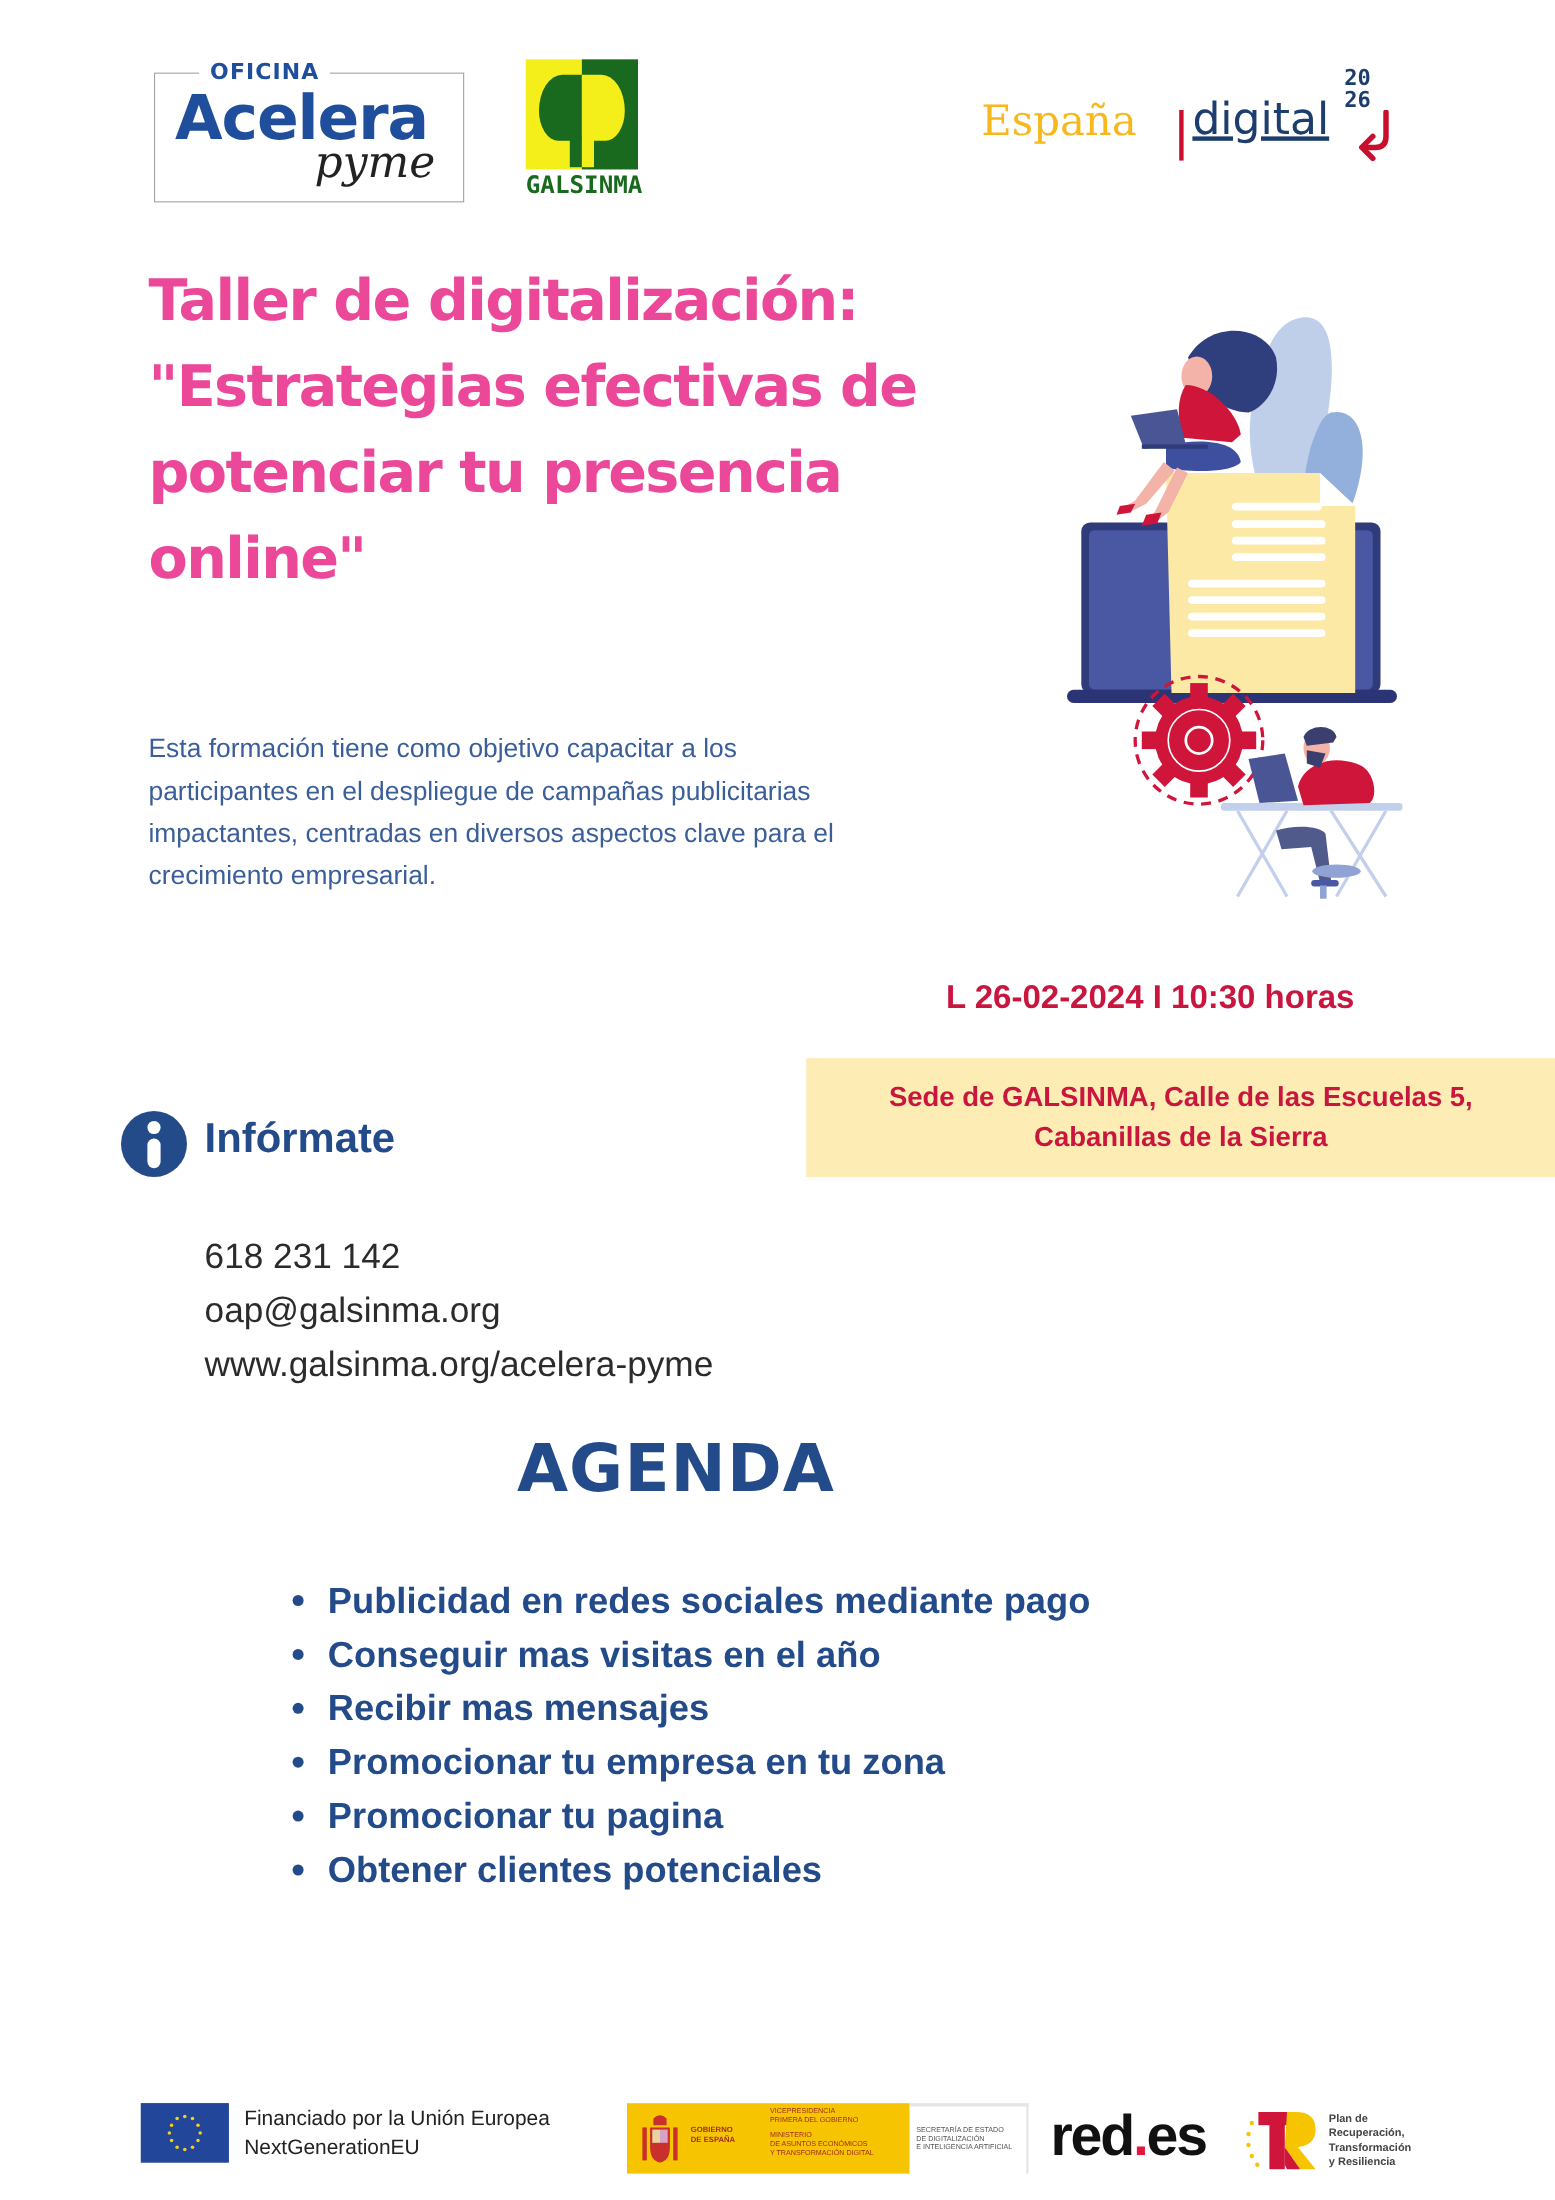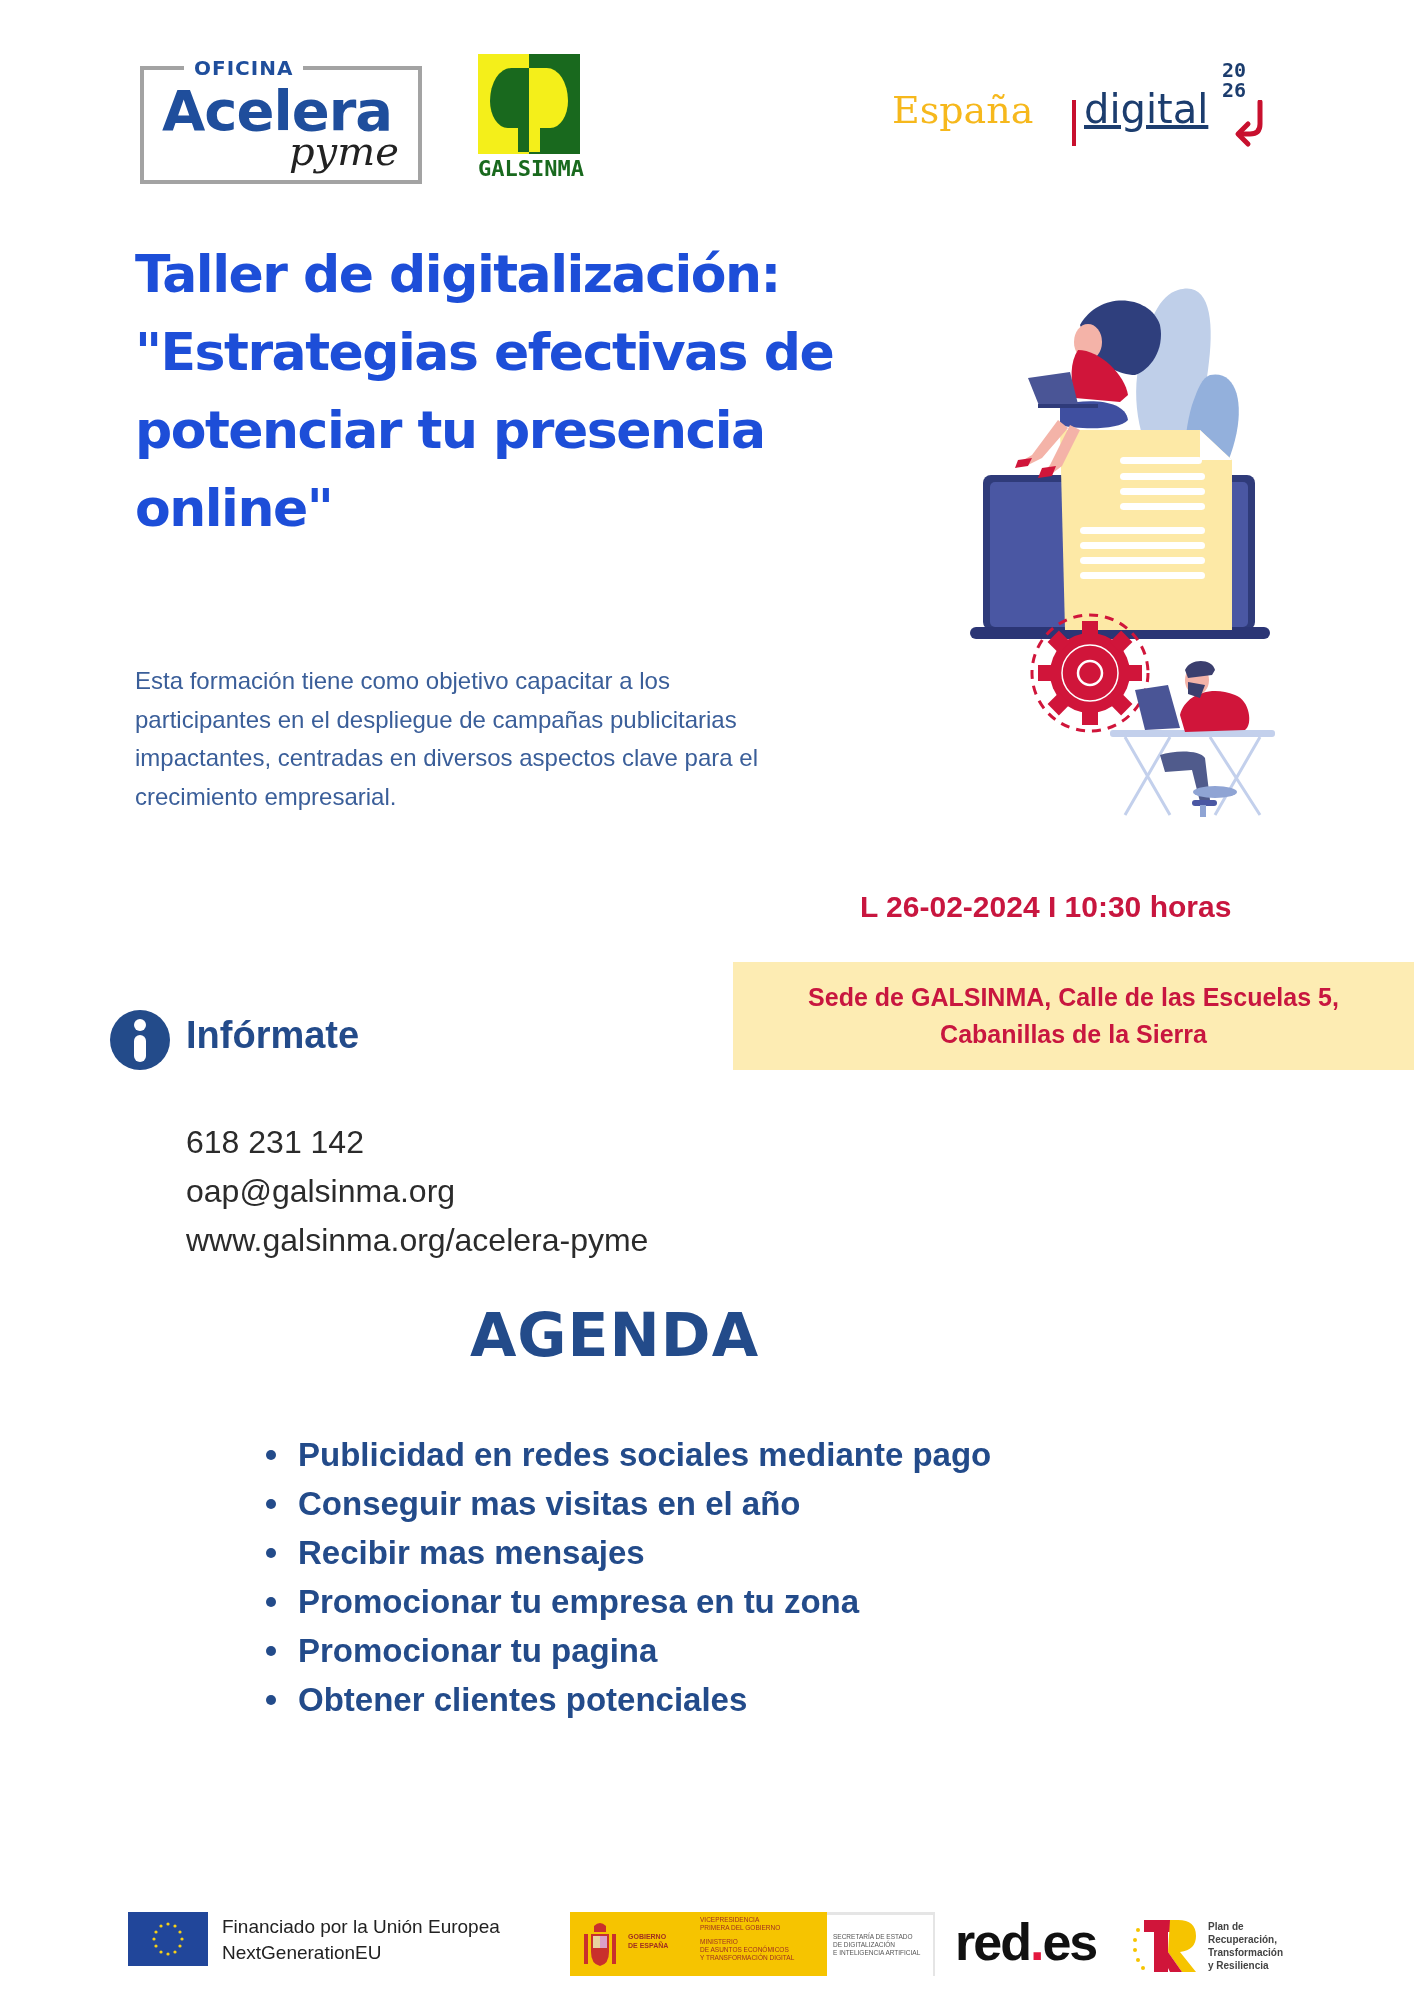--- a/index.html
+++ b/index.html
@@ -1,20 +1,20 @@
 <!DOCTYPE html>
 <html><head>
 <meta charset="utf-8">
 <style>
   html, body { margin:0; padding:0; background:#ffffff; }
   body { width:1414px; height:2000px; position:relative; overflow:hidden; font-family:"Liberation Sans", sans-serif; }
   .abs { position:absolute; }
 
   
-  .acelera { left:140px; top:66px; width:282px; height:118px; border:4px solid #a3a3a3; box-sizing:border-box; }
+  .acelera { left:140px; top:66px; width:282px; height:118px; border:1px solid #a3a3a3; box-sizing:border-box; }
   .acelera .oficina { position:absolute; left:40px; top:-14px; background:#fff; padding:0 10px; color:#1f4e9c; font:bold 20px "DejaVu Sans", sans-serif; letter-spacing:1px; }
   .acelera .big { position:absolute; left:18px; top:8px; color:#1f4e9c; font:bold 56px "DejaVu Sans", sans-serif; letter-spacing:-1px; }
   .acelera .pyme { position:absolute; left:145px; top:58px; color:#222; font:italic 40px "DejaVu Serif", serif; }
 
   
   .galsinma { left:478px; top:54px; width:102px; height:132px; }
   .galsinma .sq { position:absolute; left:0; top:0; width:102px; height:100px; background:#f4ef1a; }
   .galsinma .half { position:absolute; left:51px; top:0; width:51px; height:100px; background:#19691e; }
   .galsinma .tree-l { position:absolute; left:12px; top:14px; width:39px; height:60px; background:#19691e; border-radius:60% 0 0 50%; }
   .galsinma .tree-r { position:absolute; left:51px; top:14px; width:39px; height:60px; background:#f4ef1a; border-radius:0 60% 50% 0; }
@@ -24,21 +24,21 @@
 
   
   .espana { left:892px; top:60px; width:390px; height:90px; }
   .espana .es { position:absolute; left:0; top:28px; color:#f6b81c; font:38px "DejaVu Serif", serif; }
   .espana .bar { position:absolute; left:180px; top:40px; width:4px; height:46px; background:#c8102e; }
   .espana .dig { position:absolute; left:192px; top:26px; color:#1c3d6e; font:40px "DejaVu Sans", sans-serif;text-decoration:underline; }
   .espana .yr { position:absolute; left:330px; top:0px; color:#1c3d6e; font:bold 20px "DejaVu Sans Mono", monospace; line-height:20px; width:30px; }
   .espana .arrow { position:absolute; left:340px; top:40px; }
 
   
-  .title { left:135px; top:235px; width:720px; color:#1d4ed8; font:bold 52px "DejaVu Sans", sans-serif; line-height:78px; letter-spacing:-1.5px; margin:0; }
+  .title { left:135px; top:235px; width:720px; color:#ec4899; font:bold 52px "DejaVu Sans", sans-serif; line-height:78px; letter-spacing:-1.5px; margin:0; }
   .desc { left:135px; top:662px; width:740px; color:#3a5e99; font:24px "Liberation Sans", sans-serif; line-height:38.5px; margin:0; }
 
   
   .illus { left:960px; top:280px; width:320px; height:540px; }
 
   
   .date { left:860px; top:890px; width:420px; color:#c8163f; font:bold 30px "Liberation Sans", sans-serif; text-align:left; }
   .venue { left:733px; top:962px; width:681px; height:108px; background:#fdecb3; color:#c8163f; font:bold 25px "Liberation Sans", sans-serif; text-align:right; line-height:37px; display:flex; align-items:center; justify-content:center; flex-direction:column; }
 
   

